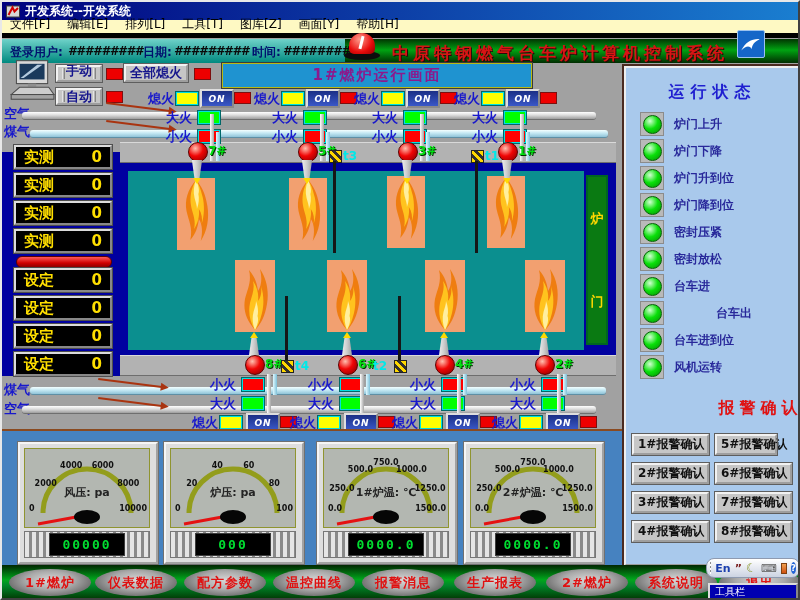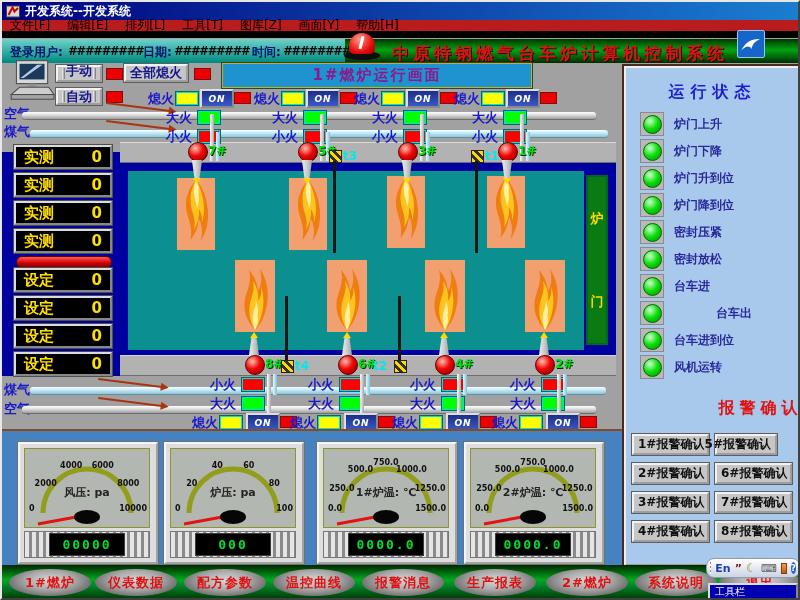--- a/index.html
+++ b/index.html
@@ -6,22 +6,22 @@
   .window{position:relative;width:800px;height:600px;box-sizing:border-box;
     background:#a1a1a1;border:2px solid;border-color:#e8e8e8 #404040 #404040 #e8e8e8;
     font-family:"DejaVu Sans",sans-serif;overflow:hidden;}
   .abs{position:absolute;}
   
   .titlebar{position:absolute;left:0;top:0;width:796px;height:18px;
     background:linear-gradient(90deg,#00007e,#1a7ed0);display:flex;align-items:center;gap:4px;
     padding:0 4px;box-sizing:border-box;}
   .titletext{color:#fff;font-size:12px;font-weight:bold;white-space:nowrap;}
   
-  .menubar{position:absolute;left:0;top:18px;width:796px;height:18px;background:#b91c1c;
-    border-bottom:7px solid #000000;display:flex;align-items:center;gap:17px;padding:0 8px;box-sizing:border-box;}
+  .menubar{position:absolute;left:0;top:18px;width:796px;height:18px;background:#fef9c3;
+    border-bottom:5px solid #000000;display:flex;align-items:flex-end;gap:17px;padding:0 8px;box-sizing:border-box;}
   .menu-item{font-size:12px;color:#000;white-space:nowrap;}
   
   .header{position:absolute;left:0;top:37px;width:628px;height:24px;}
   .header-left{position:absolute;left:0;top:0;width:343px;height:24px;
     background:linear-gradient(#6fd2c9,#00897f);border-bottom:1px solid #d9f3ec;}
   .header-right{position:absolute;left:343px;top:0;width:453px;height:24px;
     background:linear-gradient(#013501,#00a312 46%,#012d01);border-bottom:1px solid #9adf9a;}
   .hlabel{position:absolute;top:5px;font-size:12px;font-weight:bold;color:#00106e;white-space:nowrap;}
   .hval{position:absolute;top:5px;font-size:12px;font-weight:bold;font-style:italic;color:#0a0a0a;white-space:nowrap;}
   .banner{position:absolute;left:390px;top:40px;font-size:17px;font-weight:bold;color:#d81414;
@@ -569,21 +569,21 @@
         </div>
         <div class="abs btn3d alarmbtn" style="left: 6px; top: 395px; width: 77px; height: 21px;">
           <span>2#报警确认</span>
         </div>
         <div class="abs btn3d alarmbtn" style="left: 6px; top: 424px; width: 77px; height: 21px;">
           <span>3#报警确认</span>
         </div>
         <div class="abs btn3d alarmbtn" style="left: 6px; top: 453px; width: 77px; height: 21px;">
           <span>4#报警确认</span>
         </div>
-        <div class="abs btn3d alarmbtn" style="left: 89px; top: 366px; width: 62px; height: 21px; justify-content: flex-end;">
+        <div class="abs btn3d alarmbtn" style="left: 89px; top: 366px; width: 62px; height: 21px;">
           <span>5#报警确认</span>
         </div>
         <div class="abs btn3d alarmbtn" style="left: 89px; top: 395px; width: 77px; height: 21px;">
           <span>6#报警确认</span>
         </div>
         <div class="abs btn3d alarmbtn" style="left: 89px; top: 424px; width: 77px; height: 21px;">
           <span>7#报警确认</span>
         </div>
         <div class="abs btn3d alarmbtn" style="left: 89px; top: 453px; width: 77px; height: 21px;">
           <span>8#报警确认</span>

